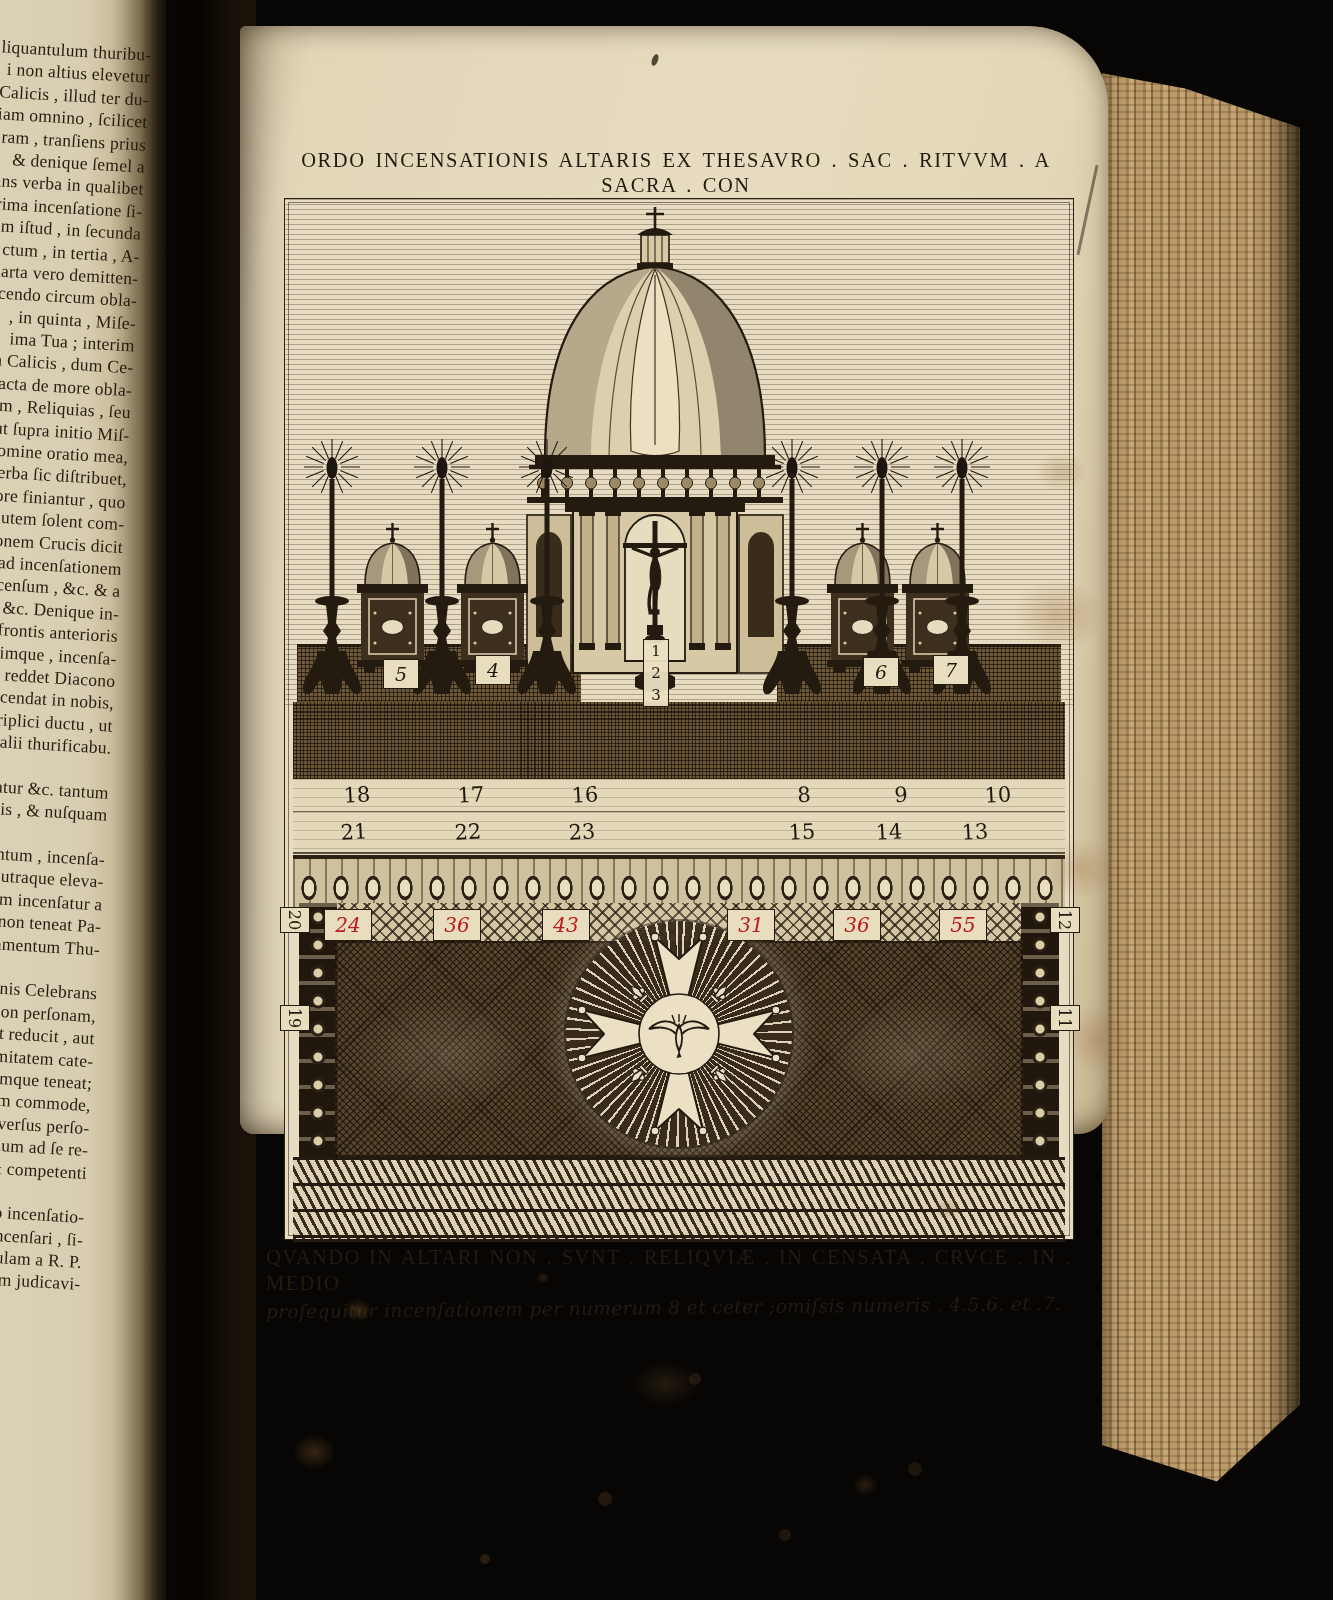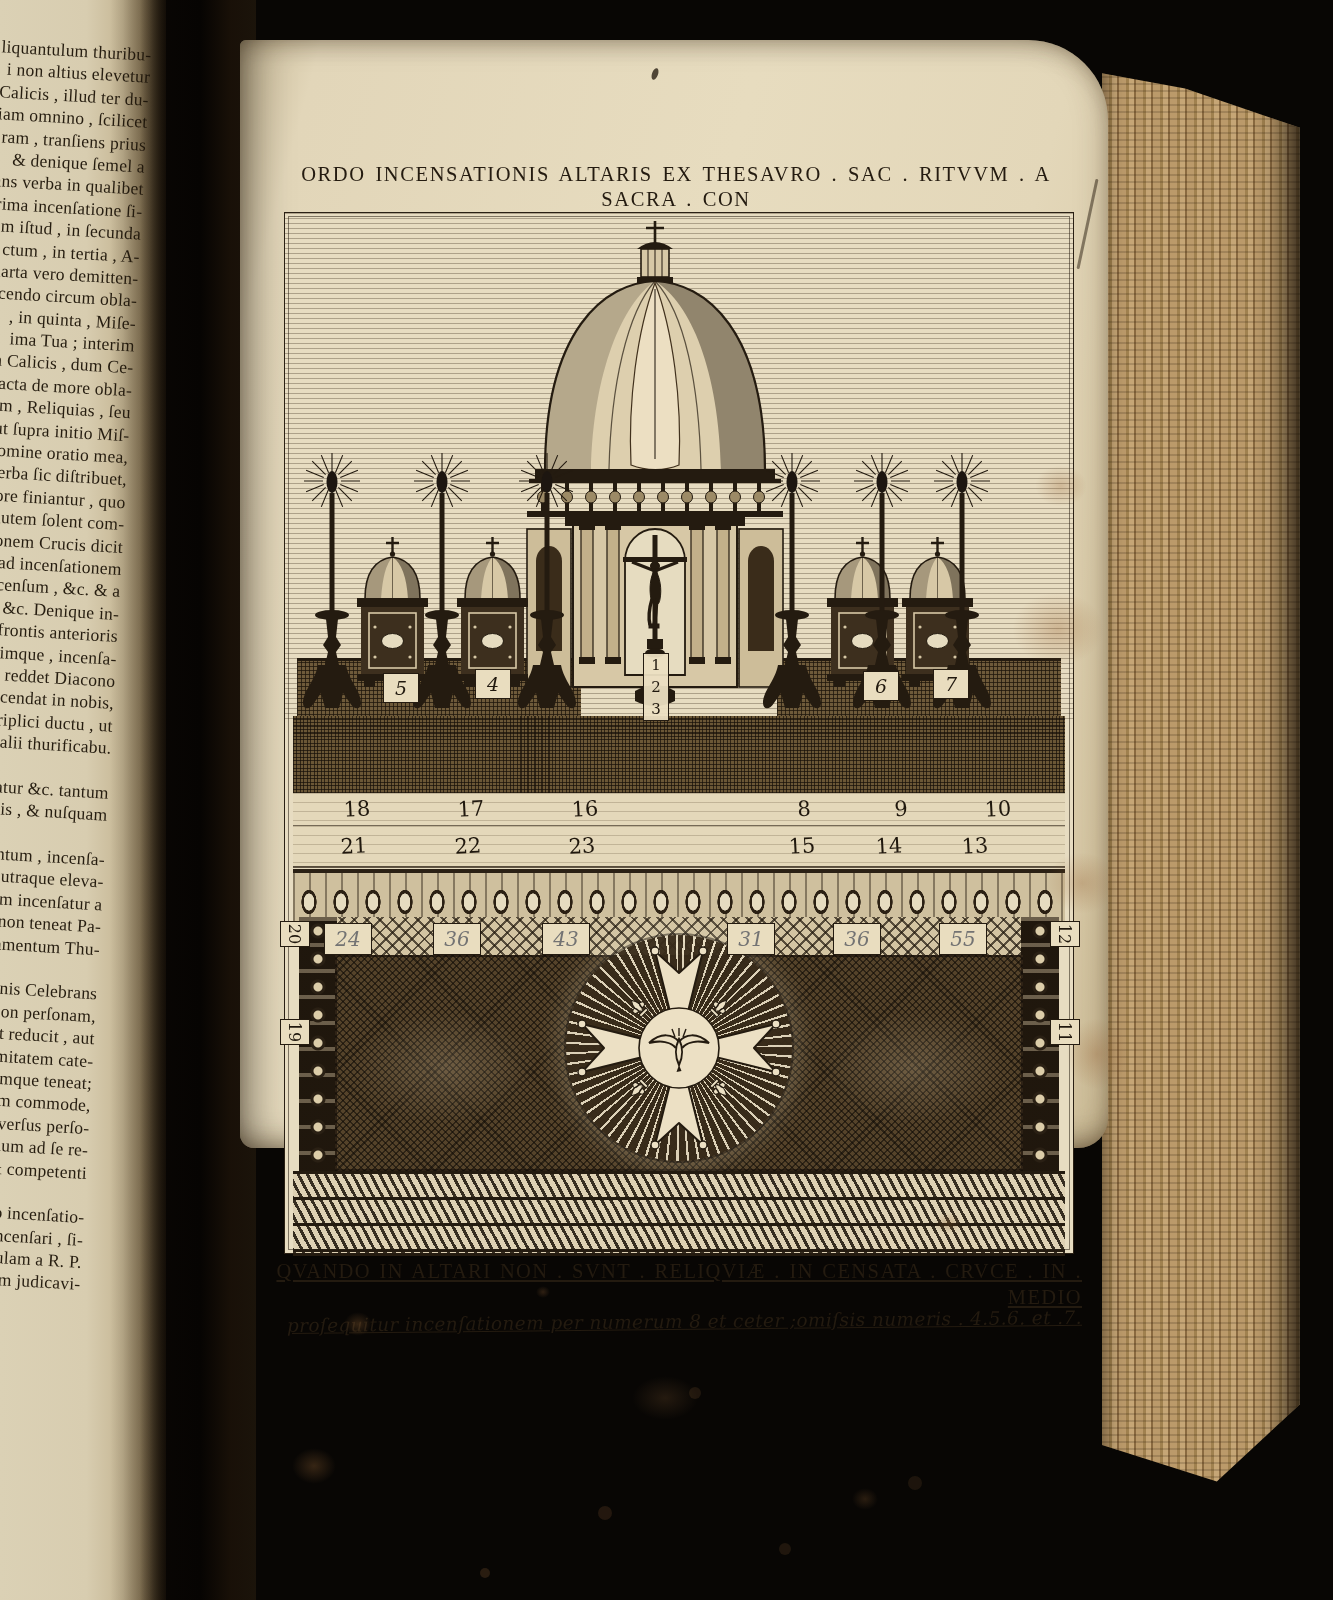--- a/index.html
+++ b/index.html
@@ -14,32 +14,32 @@
   .lline{height:22.4px;font:17.6px/22.4px "Liberation Serif",serif;color:#261d10;
     text-align:right;white-space:nowrap;letter-spacing:.2px;}
   .left-shade{position:absolute;right:0;top:0;width:56px;height:1600px;
     background:linear-gradient(90deg,rgba(40,28,12,0),rgba(30,20,8,.55));}
 
   
   .gutter{position:absolute;left:140px;top:0;width:116px;height:1600px;z-index:2;
     background:linear-gradient(90deg,rgba(8,5,3,0) 0,rgba(8,5,3,.8) 26%,#060402 52%,rgba(26,17,8,.92) 78%,rgba(50,36,18,.45) 100%);}
 
   
-  .main-page{position:absolute;left:240px;top:40px;width:868px;height:1108px;z-index:3;
+  .main-page{position:absolute;left:240px;top:26px;width:868px;height:1108px;z-index:3;
     background:linear-gradient(105deg,#c9bb9a 0,#e2d6b9 7%,#e7dcbf 45%,#e3d7b9 72%,#d6c7a4 92%,#cbbb96 100%);
     border-radius:6px 80px 30px 14px;
     box-shadow:inset 26px 0 44px -20px rgba(25,16,6,.6), inset -14px 0 34px -16px rgba(70,48,20,.4),
                inset 0 -18px 30px -18px rgba(60,40,16,.5), inset 0 14px 26px -16px rgba(60,40,16,.35);}
   .stain{position:absolute;border-radius:50%;pointer-events:none;}
 
   
   .etitle{position:absolute;left:30px;top:122px;width:812px;text-align:center;color:#241b10;}
   .etitle .t1{font:20.5px/25px "Liberation Serif",serif;letter-spacing:1.6px;word-spacing:3px;}
   .etitle .t2{font:20.5px/26px "Liberation Serif",serif;letter-spacing:2.2px;}
-  .ecaption{position:absolute;left:26px;top:1218px;width:816px;text-align:right;color:#241b10;text-decoration:underline;}
+  .ecaption{position:absolute;left:26px;top:1218px;width:816px;text-align:left;color:#241b10;}
   .ecaption .c1{font:20.5px/26px "Liberation Serif",serif;letter-spacing:1.4px;word-spacing:2px;}
   .ecaption .c2{font:italic 18.5px/24px "DejaVu Serif",serif;transform:rotate(-.6deg);letter-spacing:.4px;}
 
   
   .plate{position:absolute;left:44px;top:172px;width:788px;height:1040px;background:#e7dcc1;
     border:1.6px solid #2a2014;}
   .plate::after{content:"";position:absolute;inset:3px;border:1px solid rgba(42,32,20,.55);pointer-events:none;}
   .sky{position:absolute;left:0;top:0;right:0;height:506px;
     background:repeating-linear-gradient(180deg,rgba(62,48,30,.34) 0 1px,rgba(0,0,0,0) 1px 5px);}
 
@@ -84,21 +84,21 @@
   .frontal-field{position:absolute;left:36px;right:36px;top:38px;bottom:0;background:
     radial-gradient(ellipse 130px 80px at 16% 52%,rgba(222,207,177,.18),rgba(0,0,0,0) 70%),
     radial-gradient(ellipse 130px 80px at 84% 52%,rgba(222,207,177,.18),rgba(0,0,0,0) 70%),
     repeating-linear-gradient(45deg,rgba(14,10,5,.55) 0 1.5px,rgba(0,0,0,0) 1.5px 5px),
     repeating-linear-gradient(-45deg,rgba(14,10,5,.55) 0 1.5px,rgba(0,0,0,0) 1.5px 5px),#55432a;
     box-shadow:inset 0 0 0 2px rgba(20,14,8,.6);}
   .plaque-row{position:absolute;left:0;right:0;top:6px;height:30px;}
   .pgrp{position:absolute;top:0;display:flex;justify-content:space-between;}
   .plaque{width:46px;height:30px;background:#e9ddbf;border:1.5px solid #241b10;
     display:flex;align-items:center;justify-content:center;
-    font:italic 20px/30px "DejaVu Serif",serif;color:#737373;}
+    font:italic 20px/30px "DejaVu Serif",serif;color:#b91c1c;}
   .medallion{position:absolute;left:267px;top:18px;width:226px;height:226px;border-radius:50%;
     background:repeating-conic-gradient(from 2deg,rgba(233,222,196,.92) 0deg 1.2deg,rgba(56,43,26,.95) 1.2deg 5.4deg);
     box-shadow:0 0 0 2px rgba(18,12,6,.45), 0 0 26px 6px rgba(233,222,196,.25);}
   .medallion svg{position:absolute;inset:0;}
 
   .sidecol{position:absolute;top:706px;height:128px;width:24px;display:flex;flex-direction:column;
     justify-content:space-between;z-index:6;}
   .sidecol.scl{left:-3px;} .sidecol.scr{right:-3px;}
   .sidetab{width:24px;height:28px;background:#e9ddbf;border:1.2px solid #241b10;display:flex;
     align-items:center;justify-content:center;font:16px "DejaVu Serif",serif;color:#20180e;

